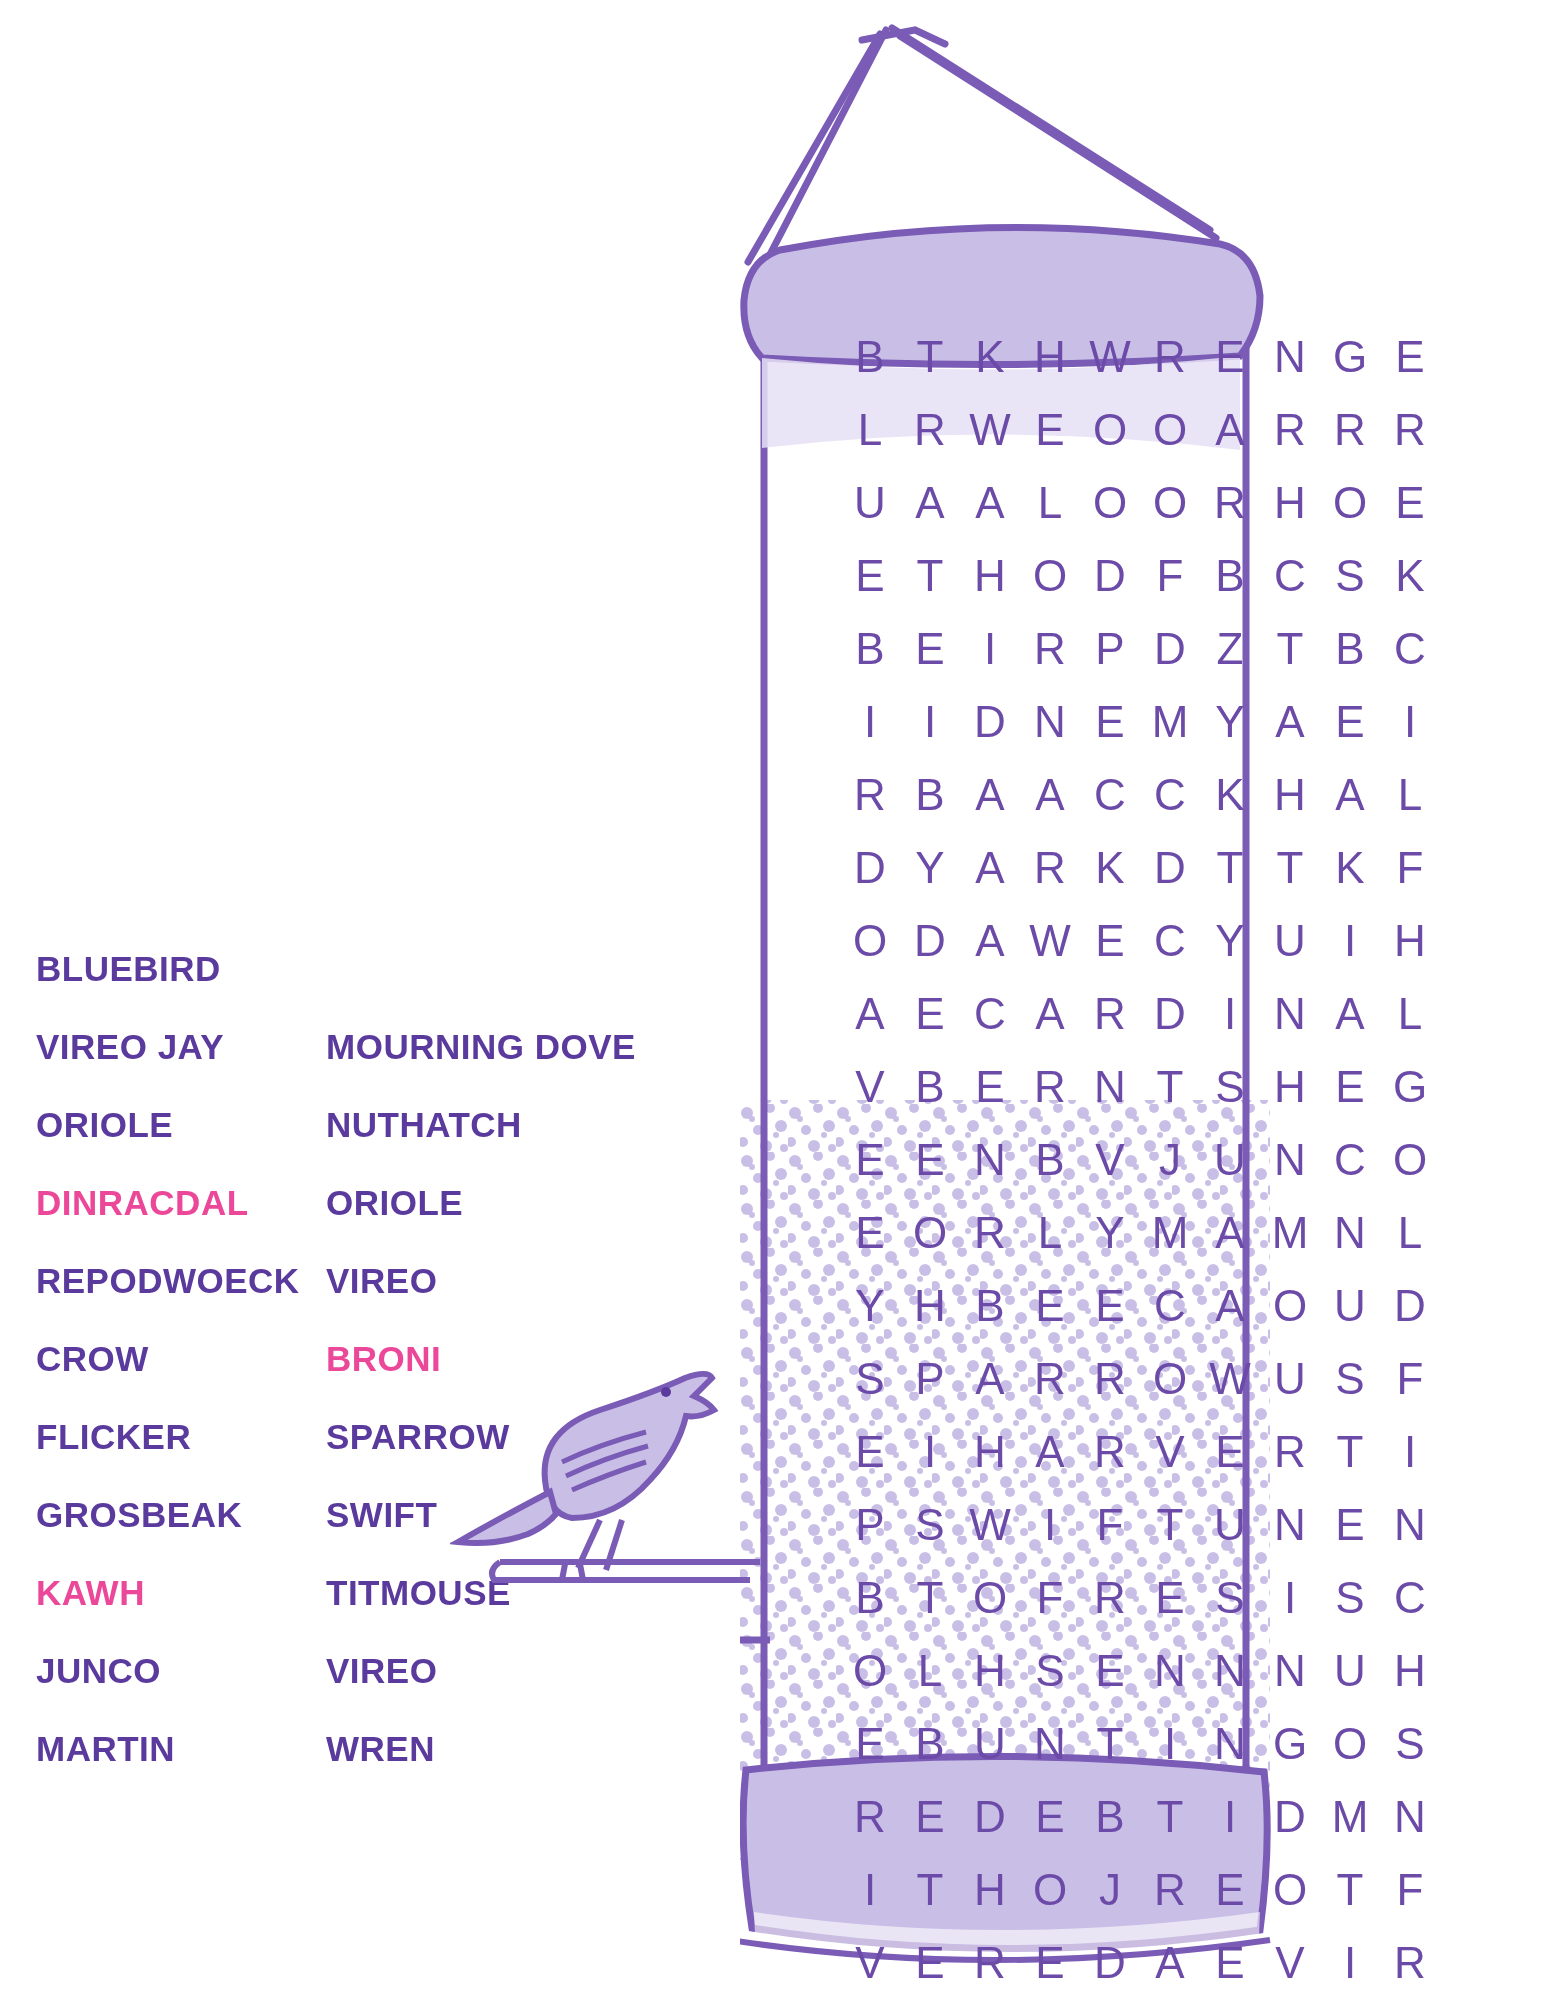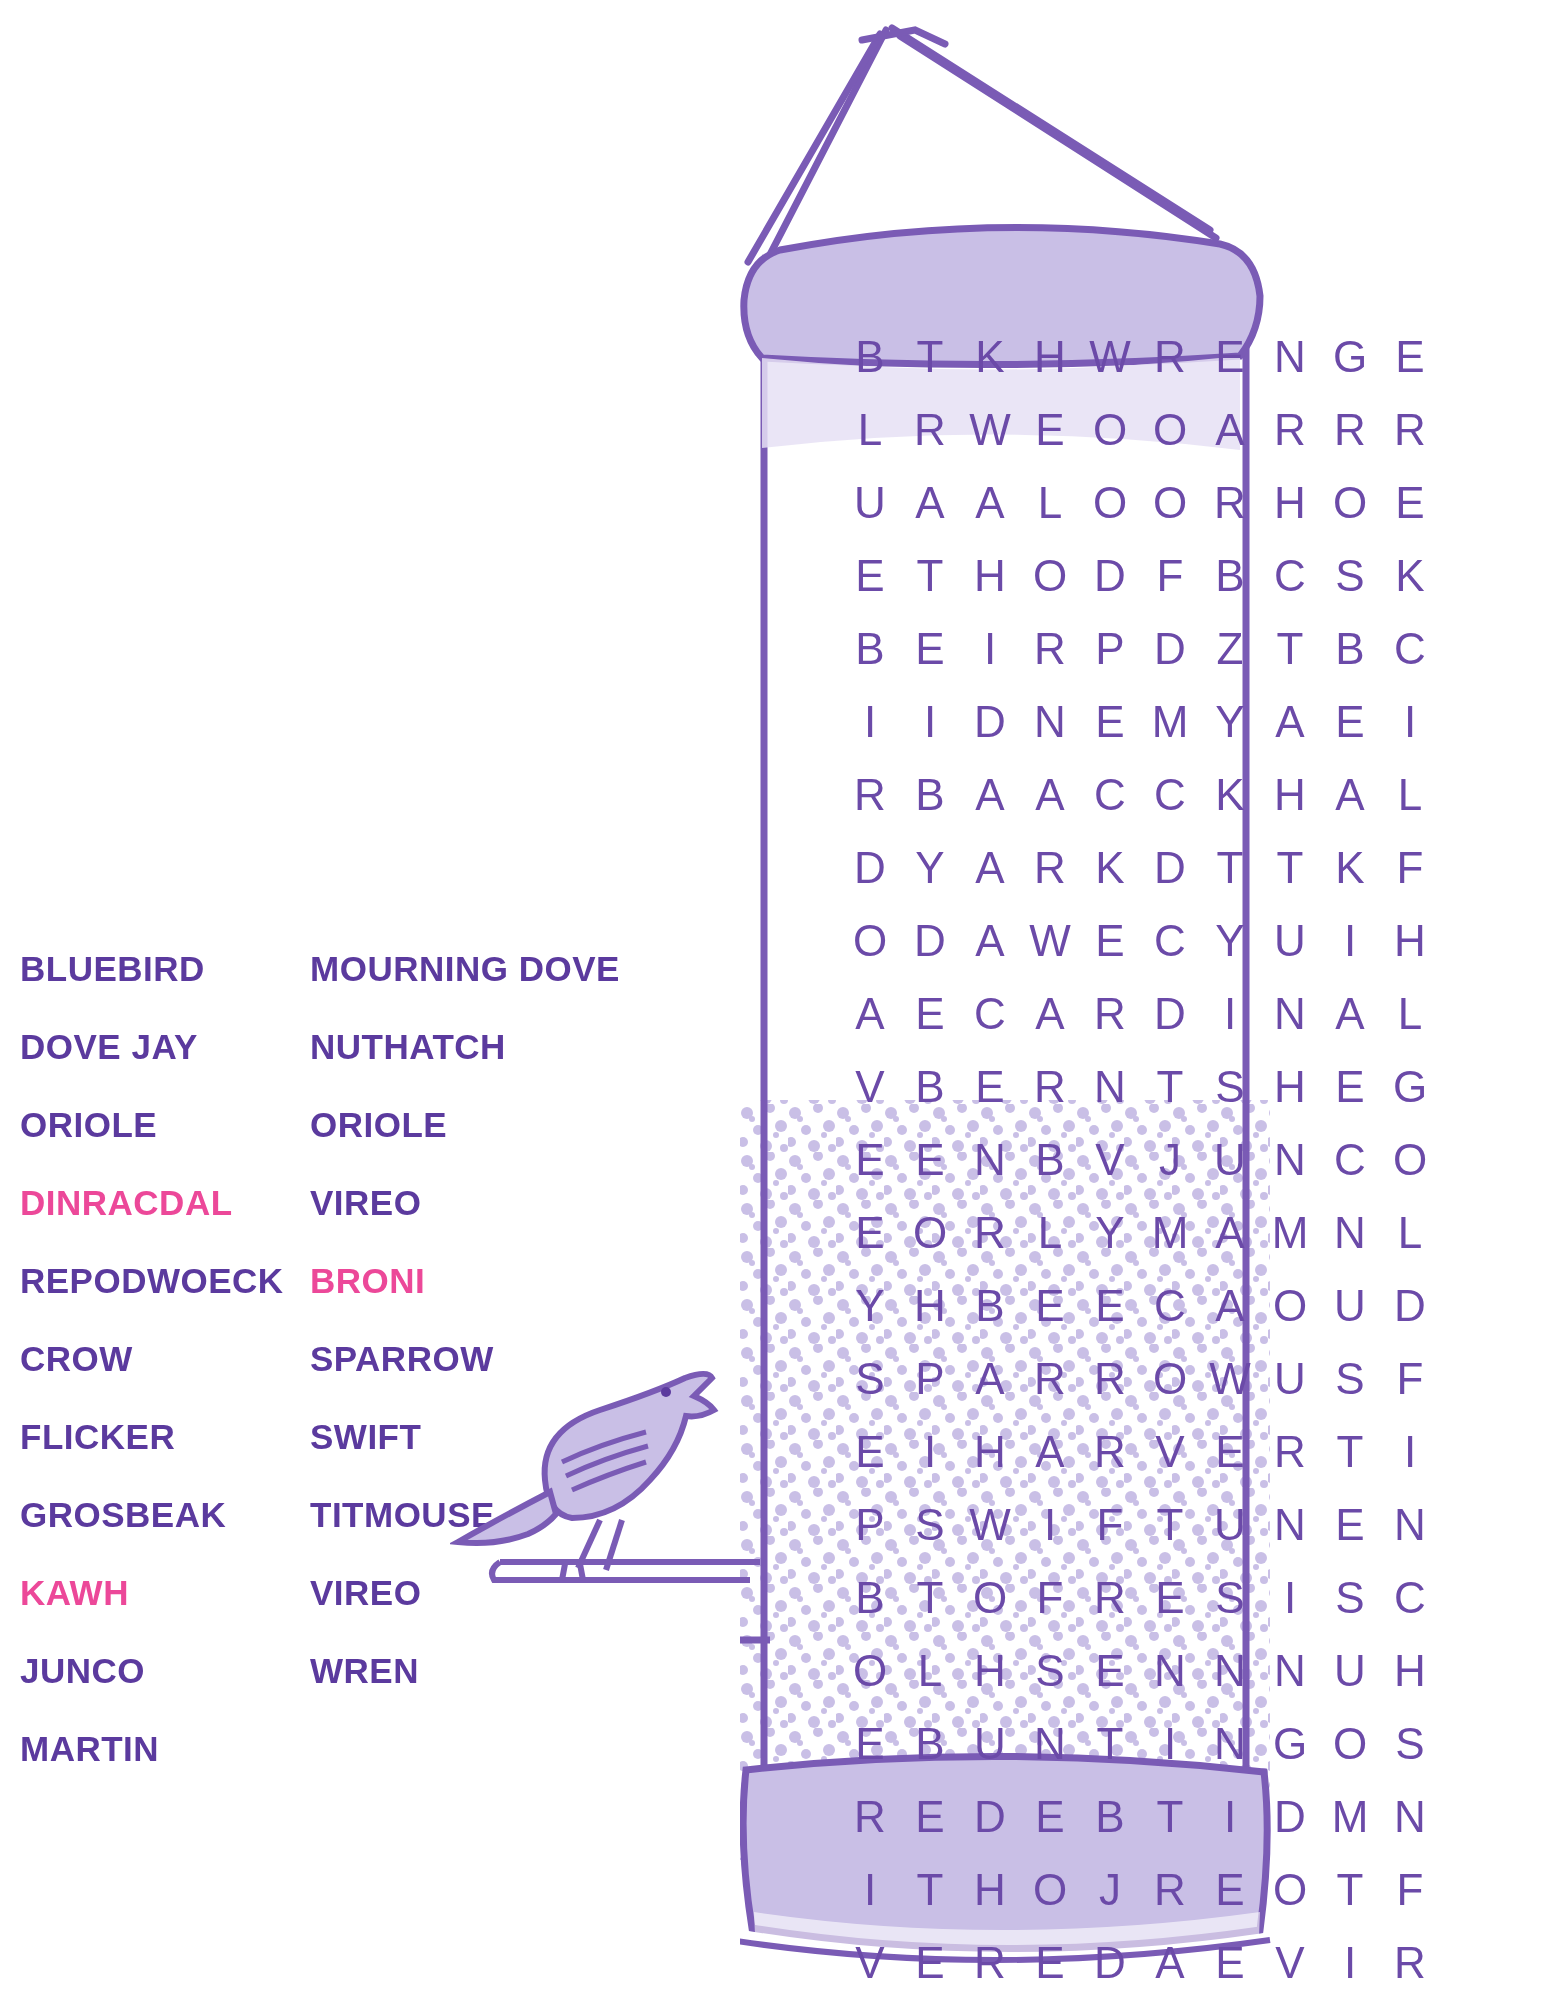--- a/index.html
+++ b/index.html
@@ -11,25 +11,26 @@
     width: 1556px;
     height: 2000px;
     position: relative;
     overflow: hidden;
     font-family: "Liberation Sans", sans-serif;
   }
 
   
   #word-list {
     position: absolute;
-    left: 20px;
+    left: 36px;
     top: 930px;
     width: 620px;
     display: flex;
     gap: 0px;
+    align-items: flex-end;
   }
   .word-col {
     display: flex;
     flex-direction: column;
   }
   .word-col.col-a { width: 290px; }
   .word-col.col-b { width: 330px; }
   .word {
     font-size: 35px;
     font-weight: bold;
@@ -399,21 +400,21 @@
     <div class="cell">M</div>
     <div class="cell">Y</div>
     <div class="cell">E</div>
     <div class="cell">T</div>
     <div class="cell">S</div>
   </div>
 
 <div id="word-list">
   <div class="word-col col-a">
       <div class="word">BLUEBIRD</div>
-      <div class="word">DOVE JAY</div>
+      <div class="word">VIREO JAY</div>
       <div class="word">ORIOLE</div>
       <div class="word faded">DINRACDAL</div>
       <div class="word">REPODWOECK</div>
       <div class="word">CROW</div>
       <div class="word">FLICKER</div>
       <div class="word">GROSBEAK</div>
       <div class="word faded">KAWH</div>
       <div class="word">JUNCO</div>
       <div class="word">MARTIN</div>
     </div>

